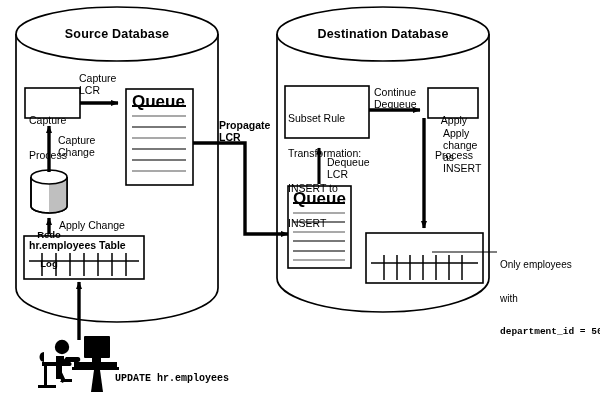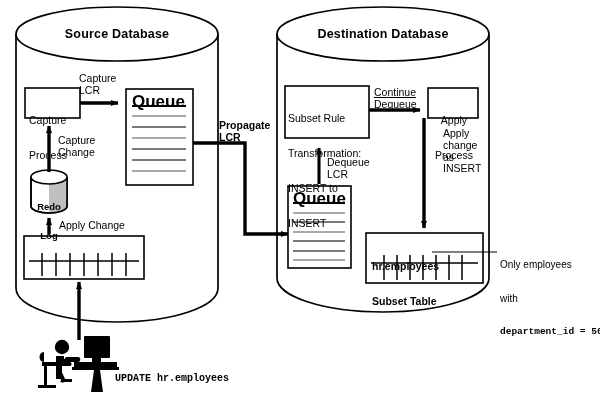--- a/index.html
+++ b/index.html
@@ -12,21 +12,21 @@
   svg{position:absolute;left:0;top:0;width:600px;height:400px;overflow:visible;}
 
   .lbl{position:absolute;line-height:1.12;white-space:pre;}
   .sans{font-family:"Liberation Sans", sans-serif;}
   .mono{font-family:"Liberation Mono", monospace;}
 
   .db-title{font-size:12.5px;font-weight:bold;letter-spacing:.2px;text-align:center;}
   .boxlabel{font-size:10.5px;}
   .flowlabel{font-size:10.5px;}
   .queue-title{font-size:17px;font-weight:bold;}
-  .redo-lbl{font-size:9.5px;font-weight:bold;text-align:center;line-height:1.0;}
+  .redo-lbl{font-size:9.5px;font-weight:bold;text-align:center;line-height:1.0;margin-top:28px;}
   .tbl-title{font-size:10.5px;font-weight:bold;}
   .callout{font-size:10px;}
   .sqltext{font-size:10px;line-height:1.42;font-weight:bold;}
 </style>
 </head>
 <body>
 
 <div id="stage">
 
   <svg viewBox="0 0 600 400">
@@ -156,53 +156,50 @@
   <div class="lbl flowlabel" style="left:58px;top:135px;">Capture
 Change</div>
 
   <div class="lbl redo-lbl" style="left:31px;top:183px;width:36px;">
     <div>Redo</div>
     <div>Log</div>
   </div>
 
   <div class="lbl flowlabel" style="left:59px;top:220px;">Apply Change</div>
 
+  <div class="lbl tbl-title" style="left:29px;top:240px;">hr.employees Table</div>
 
   <div class="lbl flowlabel" style="left:219px;top:120px;font-weight:bold;">Propagate
 LCR</div>
 
   <div class="lbl boxlabel" style="left:288px;top:89px;width:82px;">
     <div>Subset Rule</div>
     <div>Transformation:</div>
     <div>INSERT to</div>
     <div>INSERT</div>
   </div>
 
-  <div class="lbl flowlabel" style="left:374px;top:87px;text-decoration:underline;">Continue
+  <div class="lbl flowlabel" style="left:374px;top:87px;">Continue
 Dequeue</div>
 
   <div class="lbl boxlabel" style="left:432px;top:91px;width:44px;text-align:center;">
     <div>Apply</div>
     <div>Process</div>
   </div>
 
   <div class="lbl flowlabel" style="left:443px;top:128px;">Apply
 change
 as
 INSERT</div>
 
   <div class="lbl flowlabel" style="left:327px;top:157px;">Dequeue
 LCR</div>
 
   <div class="lbl queue-title" style="left:293px;top:189px;">Queue</div>
 
-  <div class="lbl tbl-title" style="left:372px;top:237px;">
-    <div>hr.employees</div>
-    <div>Subset Table</div>
-  </div>
 
   <div class="lbl callout" style="left:500px;top:237px;">
     <div class="sans">Only employees</div>
     <div class="sans">with</div>
     <div class="mono" style="font-size:9.5px;font-weight:bold;">department_id = 50</div>
   </div>
 
   <div class="lbl mono sqltext" style="left:115px;top:344px;">
     <div>UPDATE hr.employees</div>
     

